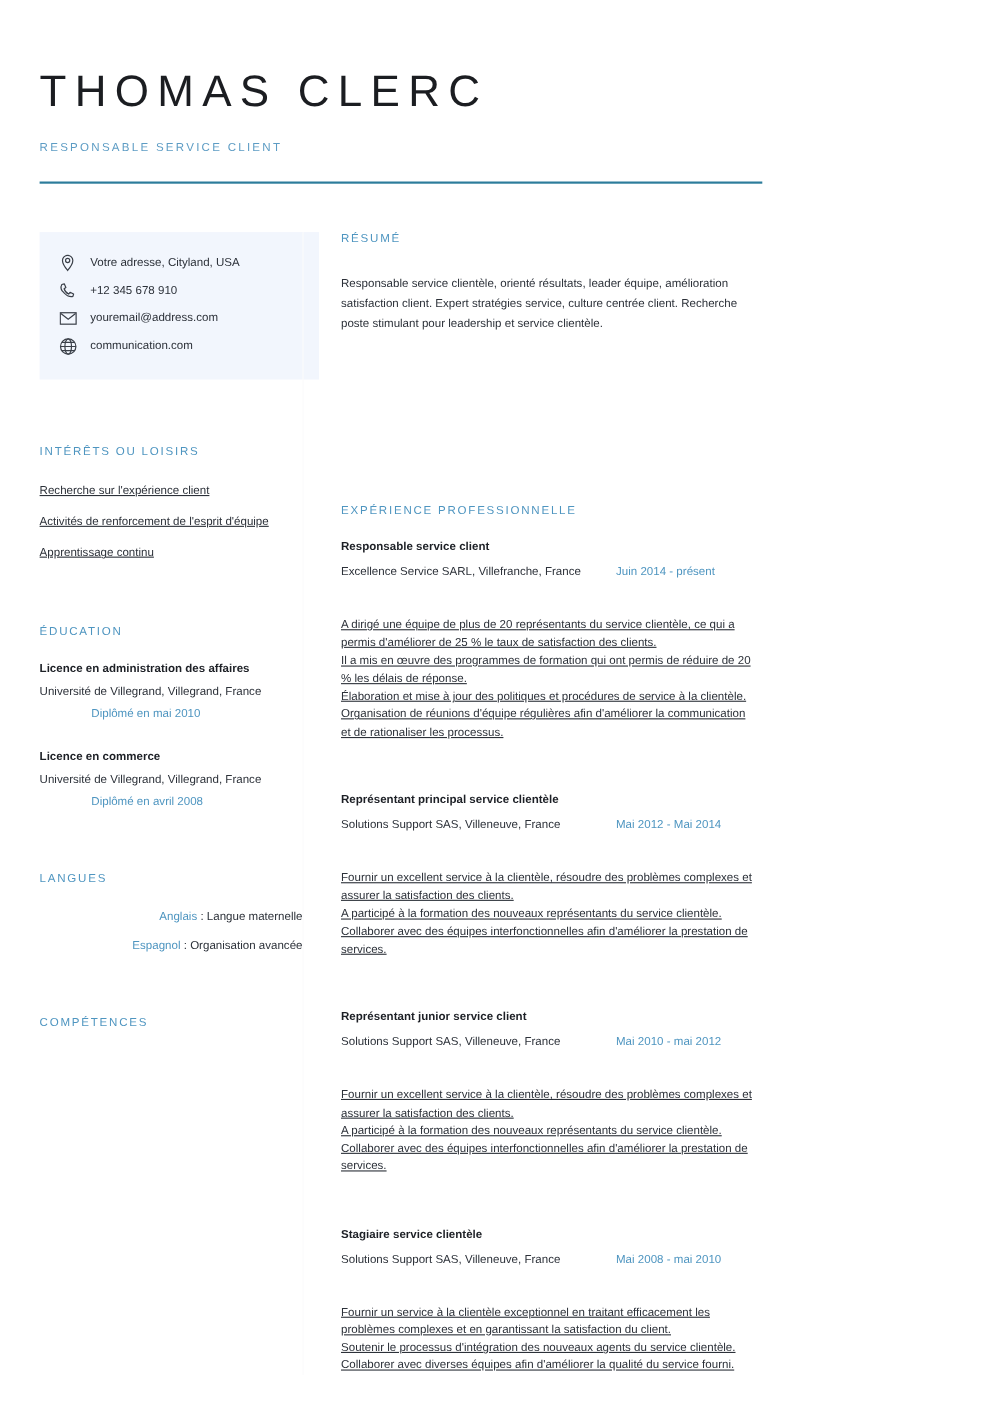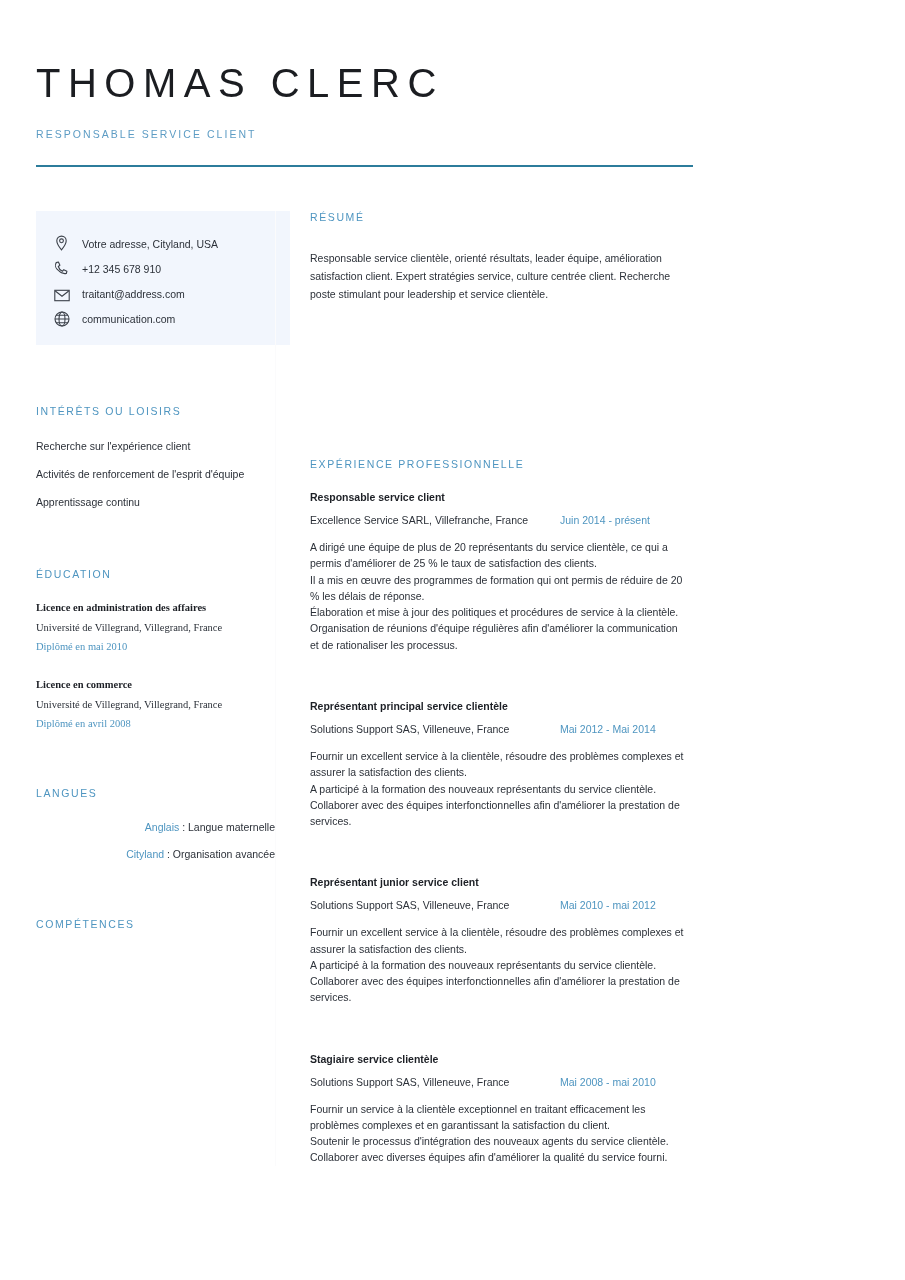--- a/index.html
+++ b/index.html
@@ -77,21 +77,21 @@
 
   
   .contact-card {
     background: #f2f6fd;
     padding: 16px 18px 18px 18px;
     box-sizing: border-box;
     width: 254px;
   }
   .contact-row {
     display: flex;
-    align-items: flex-end;
+    align-items: center;
     min-height: 25px;
   }
   .contact-icon {
     width: 26px;
     flex: 0 0 26px;
     display: flex;
     align-items: center;
     justify-content: flex-start;
     color: #3b4049;
   }
@@ -114,38 +114,40 @@
 
   
   .left-sec { margin-top: 58px; }
   .left-sec.first { margin-top: 60px; }
   .left-list { margin-top: 22px; }
   .left-list-item {
     font-size: 10.5px;
     color: #2c3139;
     line-height: 1.4;
     margin-bottom: 13.5px;
-  }
-
-  .edu-block { margin-top: 22px; font-family: Liberation Serif, serif; }
+    text-decoration: underline;
+  }
+
+  .edu-block { margin-top: 22px; }
   .edu-block + .edu-block { margin-top: 27px; }
   .edu-degree {
     font-size: 10.5px;
     font-weight: 700;
     color: #1d2026;
     margin-bottom: 9px;
   }
   .edu-school {
     font-size: 10.5px;
     color: #2c3139;
     margin-bottom: 8px;
   }
   .edu-date {
     font-size: 10.5px;
     color: #4e95c0;
+    margin-left: 47px;
   }
 
   .lang-item {
     font-size: 10.5px;
     color: #2c3139;
     margin-bottom: 15px;
     text-align: right;
   }
   .lang-item .lang-name { color: #4e95c0; }
 
@@ -178,24 +180,25 @@
     font-size: 10.5px;
     color: #2c3139;
     width: 250px;
     flex: 0 0 250px;
   }
   .exp-dates {
     font-size: 10.5px;
     color: #4e95c0;
   }
   .exp-desc {
-    margin-top: 13px;
+    margin-top: 34px;
     font-size: 10.5px;
     line-height: 1.55;
     color: #2c3139;
+    text-decoration: underline;
   }
   .exp-desc p { margin: 0; }
 </style>
 </head>
 <body>
 
 <div class="page">
 
   <div class="header">
     <h1 class="full-name">THOMAS CLERC</h1>
@@ -228,21 +231,21 @@
           <span class="contact-text">+12 345 678 910</span>
         </div>
 
         <div class="contact-row">
           <span class="contact-icon">
             <svg width="16" height="13" viewBox="0 0 16 13" fill="none" stroke="#3b4049" stroke-width="1.1">
               <rect x="0.8" y="1.3" width="14.4" height="10.4"></rect>
               <path d="M1.3 2 8 7.2 14.7 2"></path>
             </svg>
           </span>
-          <span class="contact-text">traitant@address.com</span>
+          <span class="contact-text">youremail@address.com</span>
         </div>
 
         <div class="contact-row">
           <span class="contact-icon">
             <svg width="16" height="16" viewBox="0 0 16 16" fill="none" stroke="#3b4049" stroke-width="1.1">
               <circle cx="8" cy="8" r="7"></circle>
               <ellipse cx="8" cy="8" rx="3" ry="7"></ellipse>
               <path d="M1 8h14M2.2 4.2h11.6M2.2 11.8h11.6"></path>
             </svg>
           </span>
@@ -274,21 +277,21 @@
         </div>
       </div>
 
       <div class="left-sec">
         <div class="sec-head">LANGUES</div>
         <div class="left-list">
           <div class="lang-item">
             <span class="lang-name">Anglais</span><span> : </span><span>Langue maternelle</span>
           </div>
           <div class="lang-item">
-            <span class="lang-name">Cityland</span><span> : </span><span>Organisation avancée</span>
+            <span class="lang-name">Espagnol</span><span> : </span><span>Organisation avancée</span>
           </div>
         </div>
       </div>
 
       <div class="left-sec">
         <div class="sec-head">COMPÉTENCES</div>
       </div>
 
     </div>
 

